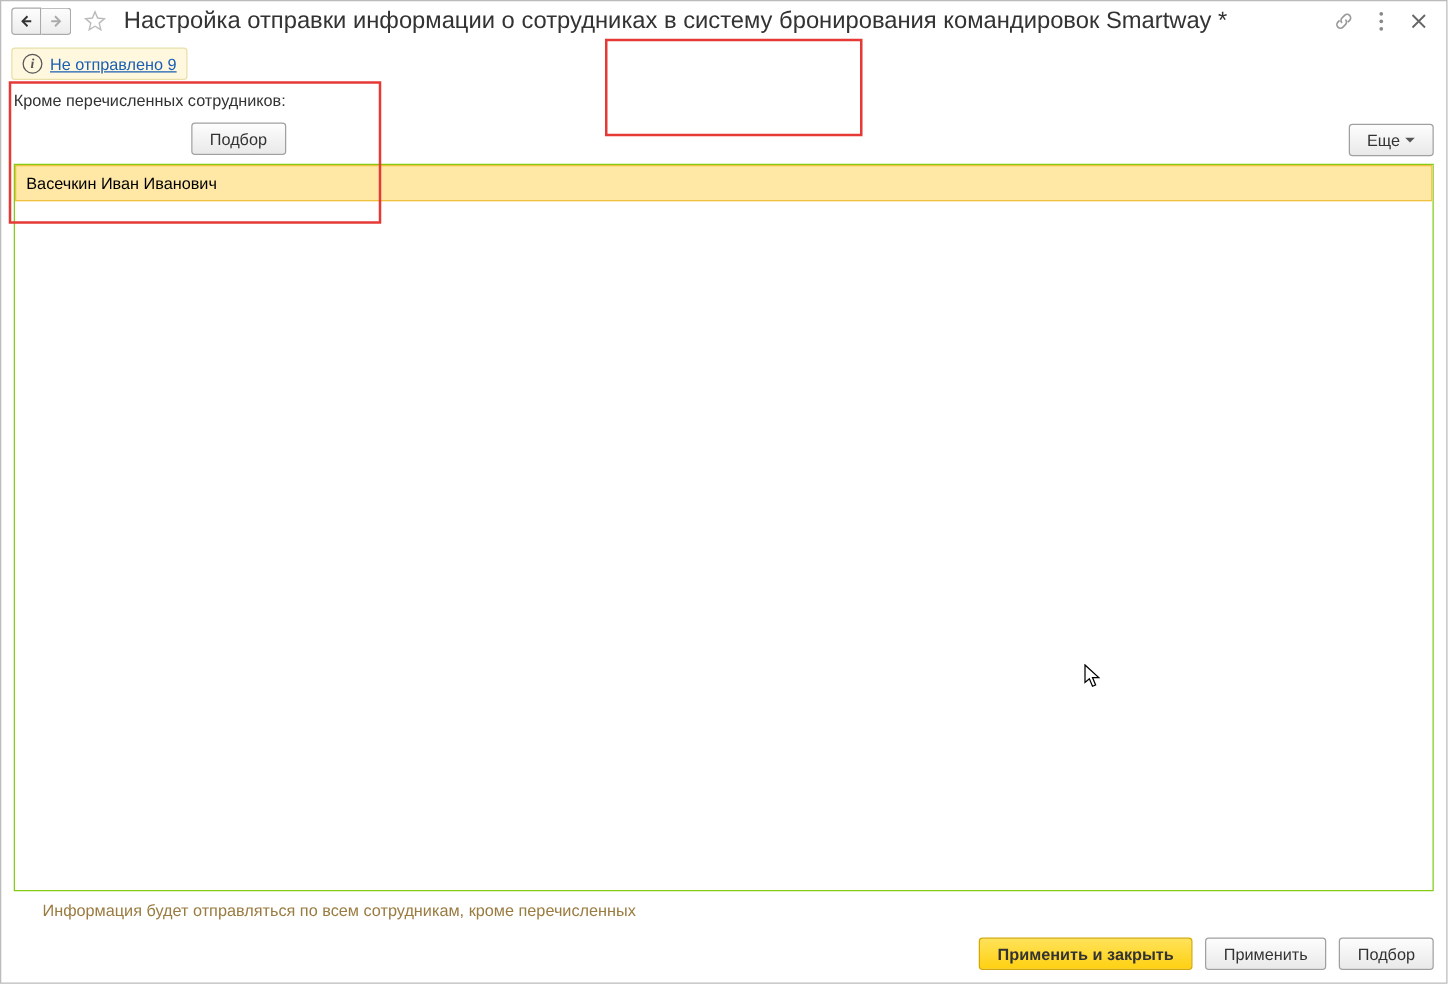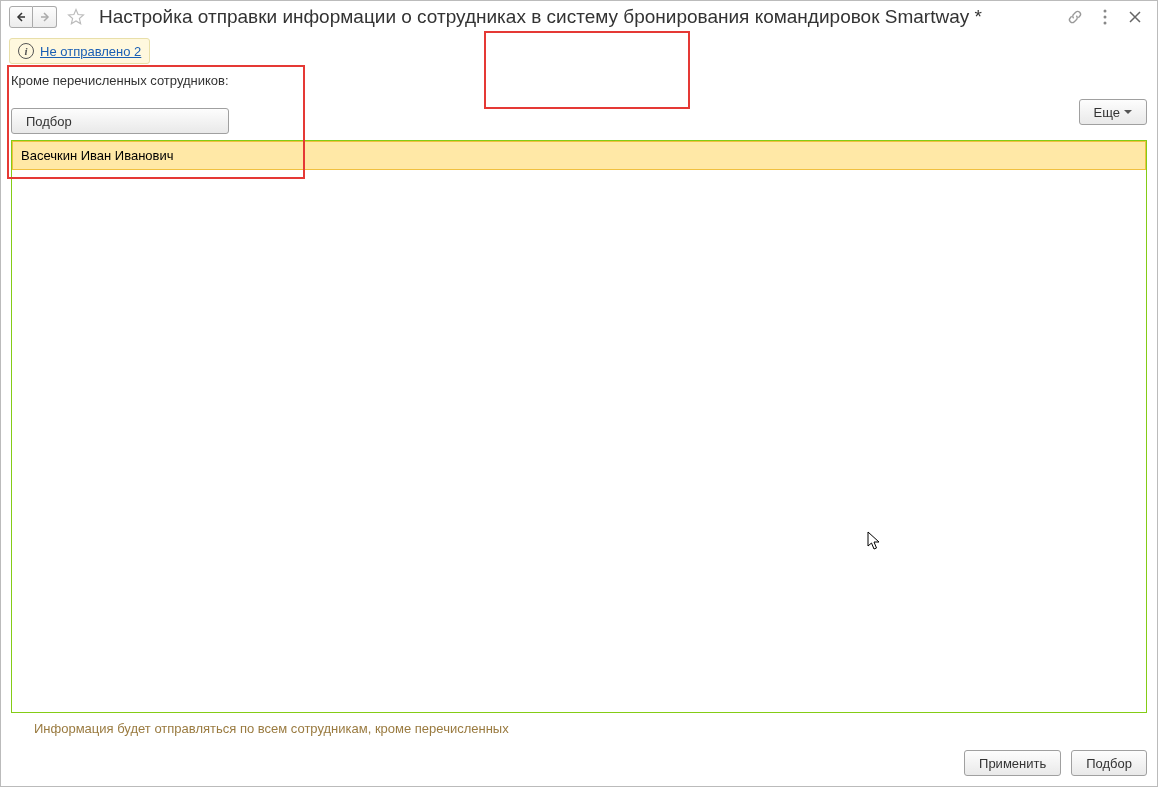--- a/index.html
+++ b/index.html
@@ -141,21 +141,22 @@
     }
     .section-header {
       display: flex;
       align-items: flex-start;
       justify-content: space-between;
       padding: 4px 10px 0 10px;
     }
     .section-left {
       display: flex;
       flex-direction: column;
-      gap: 20px;
+      gap: 10px;
+      align-items: flex-end;
     }
     .section-label {
       color: #333;
       font-size: 13px;
     }
     .section-right {
       display: flex;
       align-items: flex-end;
       height: 52px;
       justify-content: flex-end;
@@ -254,21 +255,21 @@
         <svg width="12" height="12" viewBox="0 0 12 12">
           <path d="M1 1 L11 11 M11 1 L1 11" stroke="#666" stroke-width="1.5"></path>
         </svg>
       </div>
     </div>
   </div>
 
   <div class="info-bar">
     <div class="info-status">
       <div class="info-icon">i</div>
-      <span class="info-link">Не отправлено 2</span>
+      <span class="info-link">Не отправлено 9</span>
     </div>
   </div>
 
   <div class="section-header">
     <div class="section-left">
       <div class="section-label">Кроме перечисленных сотрудников:</div>
       <button class="btn">Подбор</button>
     </div>
     <div class="section-right">
       <button class="btn btn-more">
@@ -283,20 +284,21 @@
   <div class="list-area">
     <div class="list-row selected">
       <span>Васечкин Иван Иванович</span>
     </div>
     <div class="list-empty-row"></div>
   </div>
 
   <div class="footer-note">Информация будет отправляться по всем сотрудникам, кроме перечисленных</div>
 
   <div class="footer-buttons">
+    <button class="btn btn-yellow">Применить и закрыть</button>
     <button class="btn">Применить</button>
     <button class="btn">Подбор</button>
   </div>
 
   <div class="highlight-red hl1"></div>
   <div class="highlight-red hl2"></div>
 
   <svg class="cursor-arrow" viewBox="0 0 16 22">
     <path d="M1 1 L1 15 L4.5 12 L7 18 L9.5 17 L7 11 L12 11 Z" fill="#fff" stroke="#000" stroke-width="1"></path>
   </svg>

